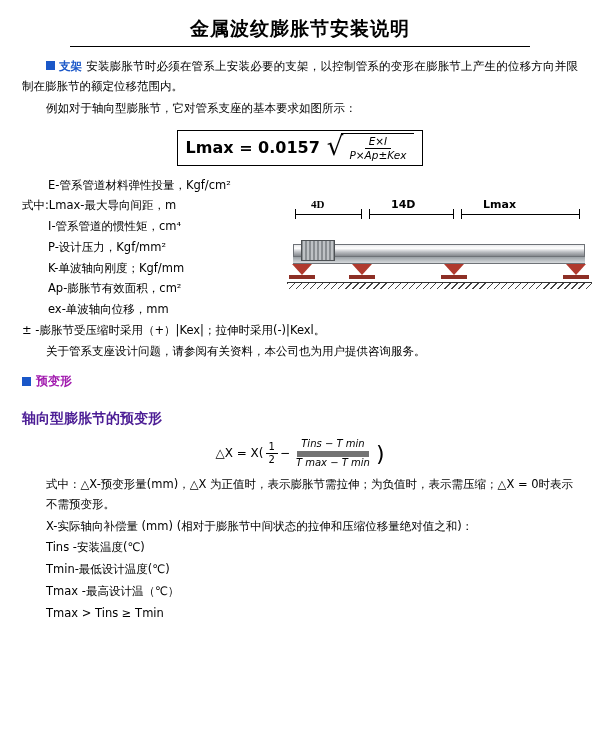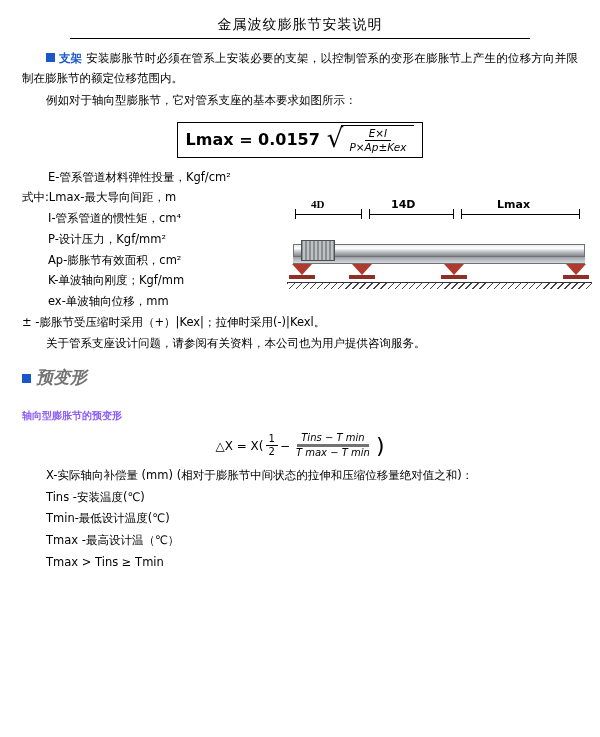--- a/index.html
+++ b/index.html
@@ -16,22 +16,22 @@
   }
   .page {
     position: relative;
     width: 600px;
     height: 737px;
     padding: 0;
     box-sizing: border-box;
   }
   .title {
     text-align: center;
-    font-size: 14px;
-    font-weight: normal;
+    font-size: 19px;
+    font-weight: bold;
     letter-spacing: 1px;
     margin: 16px 0 4px 0;
   }
   .title-rule {
     width: 460px;
     margin: 4px auto 10px auto;
     border-bottom: 1.5px solid #000;
   }
   .body {
     padding: 0 22px 0 22px;
@@ -39,44 +39,43 @@
     line-height: 1.72;
   }
   p {
     margin: 0 0 2px 0;
     text-align: justify;
   }
   .indent {
     text-indent: 24px;
   }
   .blue-head {
-    color: #737373;
-    font-weight: bold;
-    font-size: 17px;
+    color: #a21caf;
+    font-weight: bold;
+    font-size: 12px;
     margin: 10px 0 2px 0;
     display: flex;
     align-items: center;
     gap: 5px;
-    font-style: italic;
   }
   .sq {
     display: inline-block;
     width: 9px;
     height: 9px;
     background: #1a57c8;
     flex: 0 0 auto;
   }
   .inline-head {
     color: #1a57c8;
     font-weight: bold;
   }
   .subhead {
-    color: #8b5cf6;
-    font-weight: bold;
-    font-size: 10px;
+    color: #4c1d95;
+    font-weight: bold;
+    font-size: 14px;
     margin: 14px 0 6px 0;
   }
   .formula-row {
     display: flex;
     justify-content: center;
     margin: 12px 0 10px 0;
   }
   .formula-box {
     border: 1px solid #000;
     padding: 2px 8px 2px 8px;
@@ -250,21 +249,21 @@
   }
   .half .num { border-bottom: 1px solid #000; padding: 0 3px; line-height: 1.2;}
   .half .den { padding: 0 3px; line-height: 1.2;}
   .fr-it {
     display: inline-flex;
     flex-direction: column;
     align-items: center;
     font-size: 10px;
     font-style: italic;
   }
-  .fr-it .num { border-bottom: 3px solid #737373; padding: 0 4px; line-height: 1.25;}
+  .fr-it .num { border-bottom: 6px solid #737373; padding: 0 4px; line-height: 1.25;}
   .fr-it .den { padding: 0 4px; line-height: 1.25;}
   .list-line { margin: 0 0 2px 0; padding-left: 24px; }
 </style>
 </head>
 <body>
 
 <div class="page">
 
   <div class="title">金属波纹膨胀节安装说明</div>
   <div class="title-rule"></div>
@@ -292,22 +291,22 @@
           </span>
         </span>
       </div>
     </div>
 
     <div class="defs">
       <div class="line l1">E-管系管道材料弹性投量，Kgf/cm²</div>
       <div class="line l0">式中:Lmax-最大导向间距，m</div>
       <div class="line l1">I-管系管道的惯性矩，cm⁴</div>
       <div class="line l1">P-设计压力，Kgf/mm²</div>
+      <div class="line l1">K-单波轴向刚度；Kgf/mm</div>
       <div class="line l1">Ap-膨胀节有效面积，cm²</div>
-      <div class="line l1">K-单波轴向刚度；Kgf/mm</div>
       <div class="line l1">ex-单波轴向位移，mm</div>
       <div class="line l0">± -膨胀节受压缩时采用（+）|Kex|；拉伸时采用(-)|Kexl。</div>
     </div>
 
     <p class="indent">关于管系支座设计问题，请参阅有关资料，本公司也为用户提供咨询服务。</p>
 
     <div class="blue-head">
       <span class="sq"></span>
       <span>预变形</span>
     </div>
@@ -323,33 +322,34 @@
         </span>
         <span>−</span>
         <span class="fr-it">
           <span class="num">Tins − T min</span>
           <span class="den">T max − T min</span>
         </span>
         <span class="paren">)</span>
       </span>
     </div>
 
+    <div class="list-line">式中：△X-预变形量(mm)，△X 为正值时，表示膨胀节需拉伸；为负值时，表示需压缩；△X = 0时表示不需预变形。</div>
     <div class="list-line">X-实际轴向补偿量 (mm) (相对于膨胀节中间状态的拉伸和压缩位移量绝对值之和)：</div>
     <div class="list-line">Tins -安装温度(℃)</div>
     <div class="list-line">Tmin-最低设计温度(℃)</div>
     <div class="list-line">Tmax -最高设计温（℃）</div>
     <div class="list-line">Tmax &gt; Tins ≥ Tmin</div>
 
   </div>
 
   <div class="fig">
     <div class="labels">
       <span class="lbl" style="left:24px;font-family:Liberation Serif, serif;">4D</span>
       <span class="lbl" style="left:104px;">14D</span>
-      <span class="lbl" style="left:210px;">Lmax</span>
+      <span class="lbl" style="left:196px;">Lmax</span>
     </div>
     <div class="dimline" style="left:8px; width:66px;"></div>
     <div class="dimline" style="left:82px; width:84px;"></div>
     <div class="dimline" style="left:174px; width:118px;"></div>
     <div class="tick" style="left:8px;"></div>
     <div class="tick" style="left:74px;"></div>
     <div class="tick" style="left:82px;"></div>
     <div class="tick" style="left:166px;"></div>
     <div class="tick" style="left:174px;"></div>
     <div class="tick" style="left:292px;"></div>

